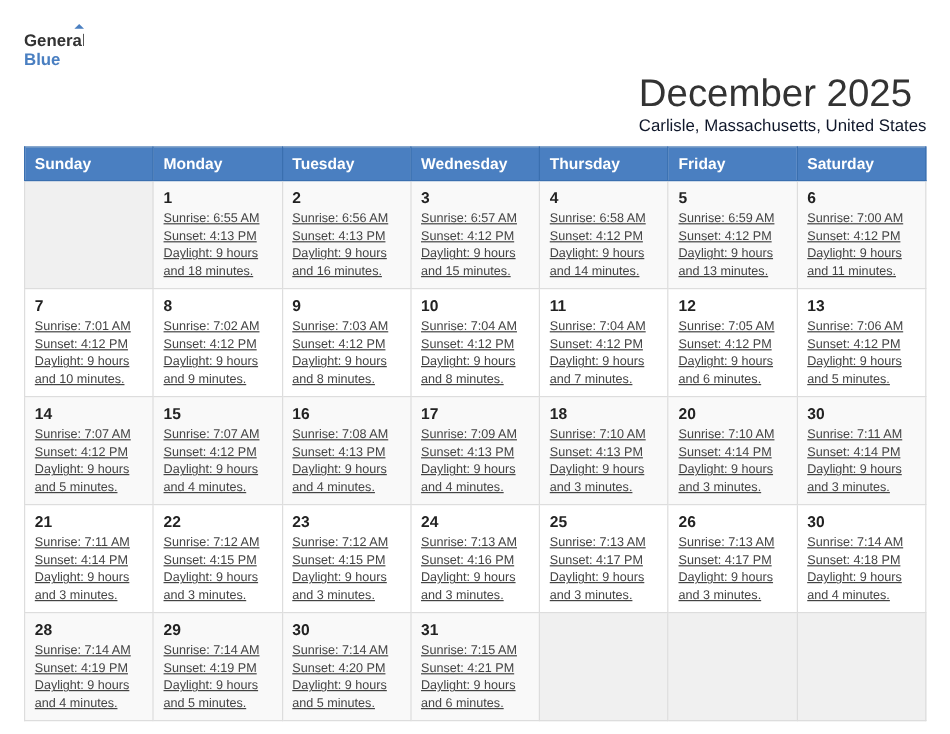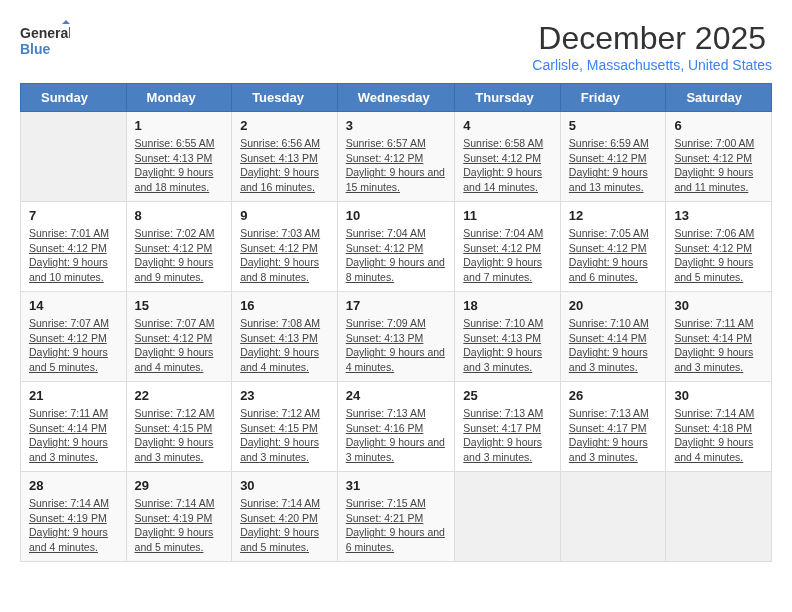--- a/index.html
+++ b/index.html
@@ -15,42 +15,43 @@
       align-items: flex-start;
       justify-content: space-between;
       margin-bottom: 10px;
     }
     .logo {
       display: flex;
       align-items: center;
       gap: 4px;
     }
     .title-block {
-      text-align: center;
+      text-align: left;
+      margin-top: 39px;
     }
     .month-title {
       font-size: 32px;
       color: #333;
       font-weight: normal;
     }
     .location {
       font-size: 14px;
-      color: #3b82f6;
+      color: #0f172a;
     }
     table {
       width: 100%;
       border-collapse: collapse;
       font-size: 11px;
     }
     thead tr {
       background-color: #4a7fc1;
       color: #fff;
     }
     thead th {
-      padding: 6px 20px;
+      padding: 6px 8px;
       text-align: left;
       font-size: 13px;
       font-weight: 600;
       border: 1px solid #3a6faf;
     }
     tbody tr {
       vertical-align: top;
       height: 90px;
     }
     tbody tr:nth-child(odd) {

